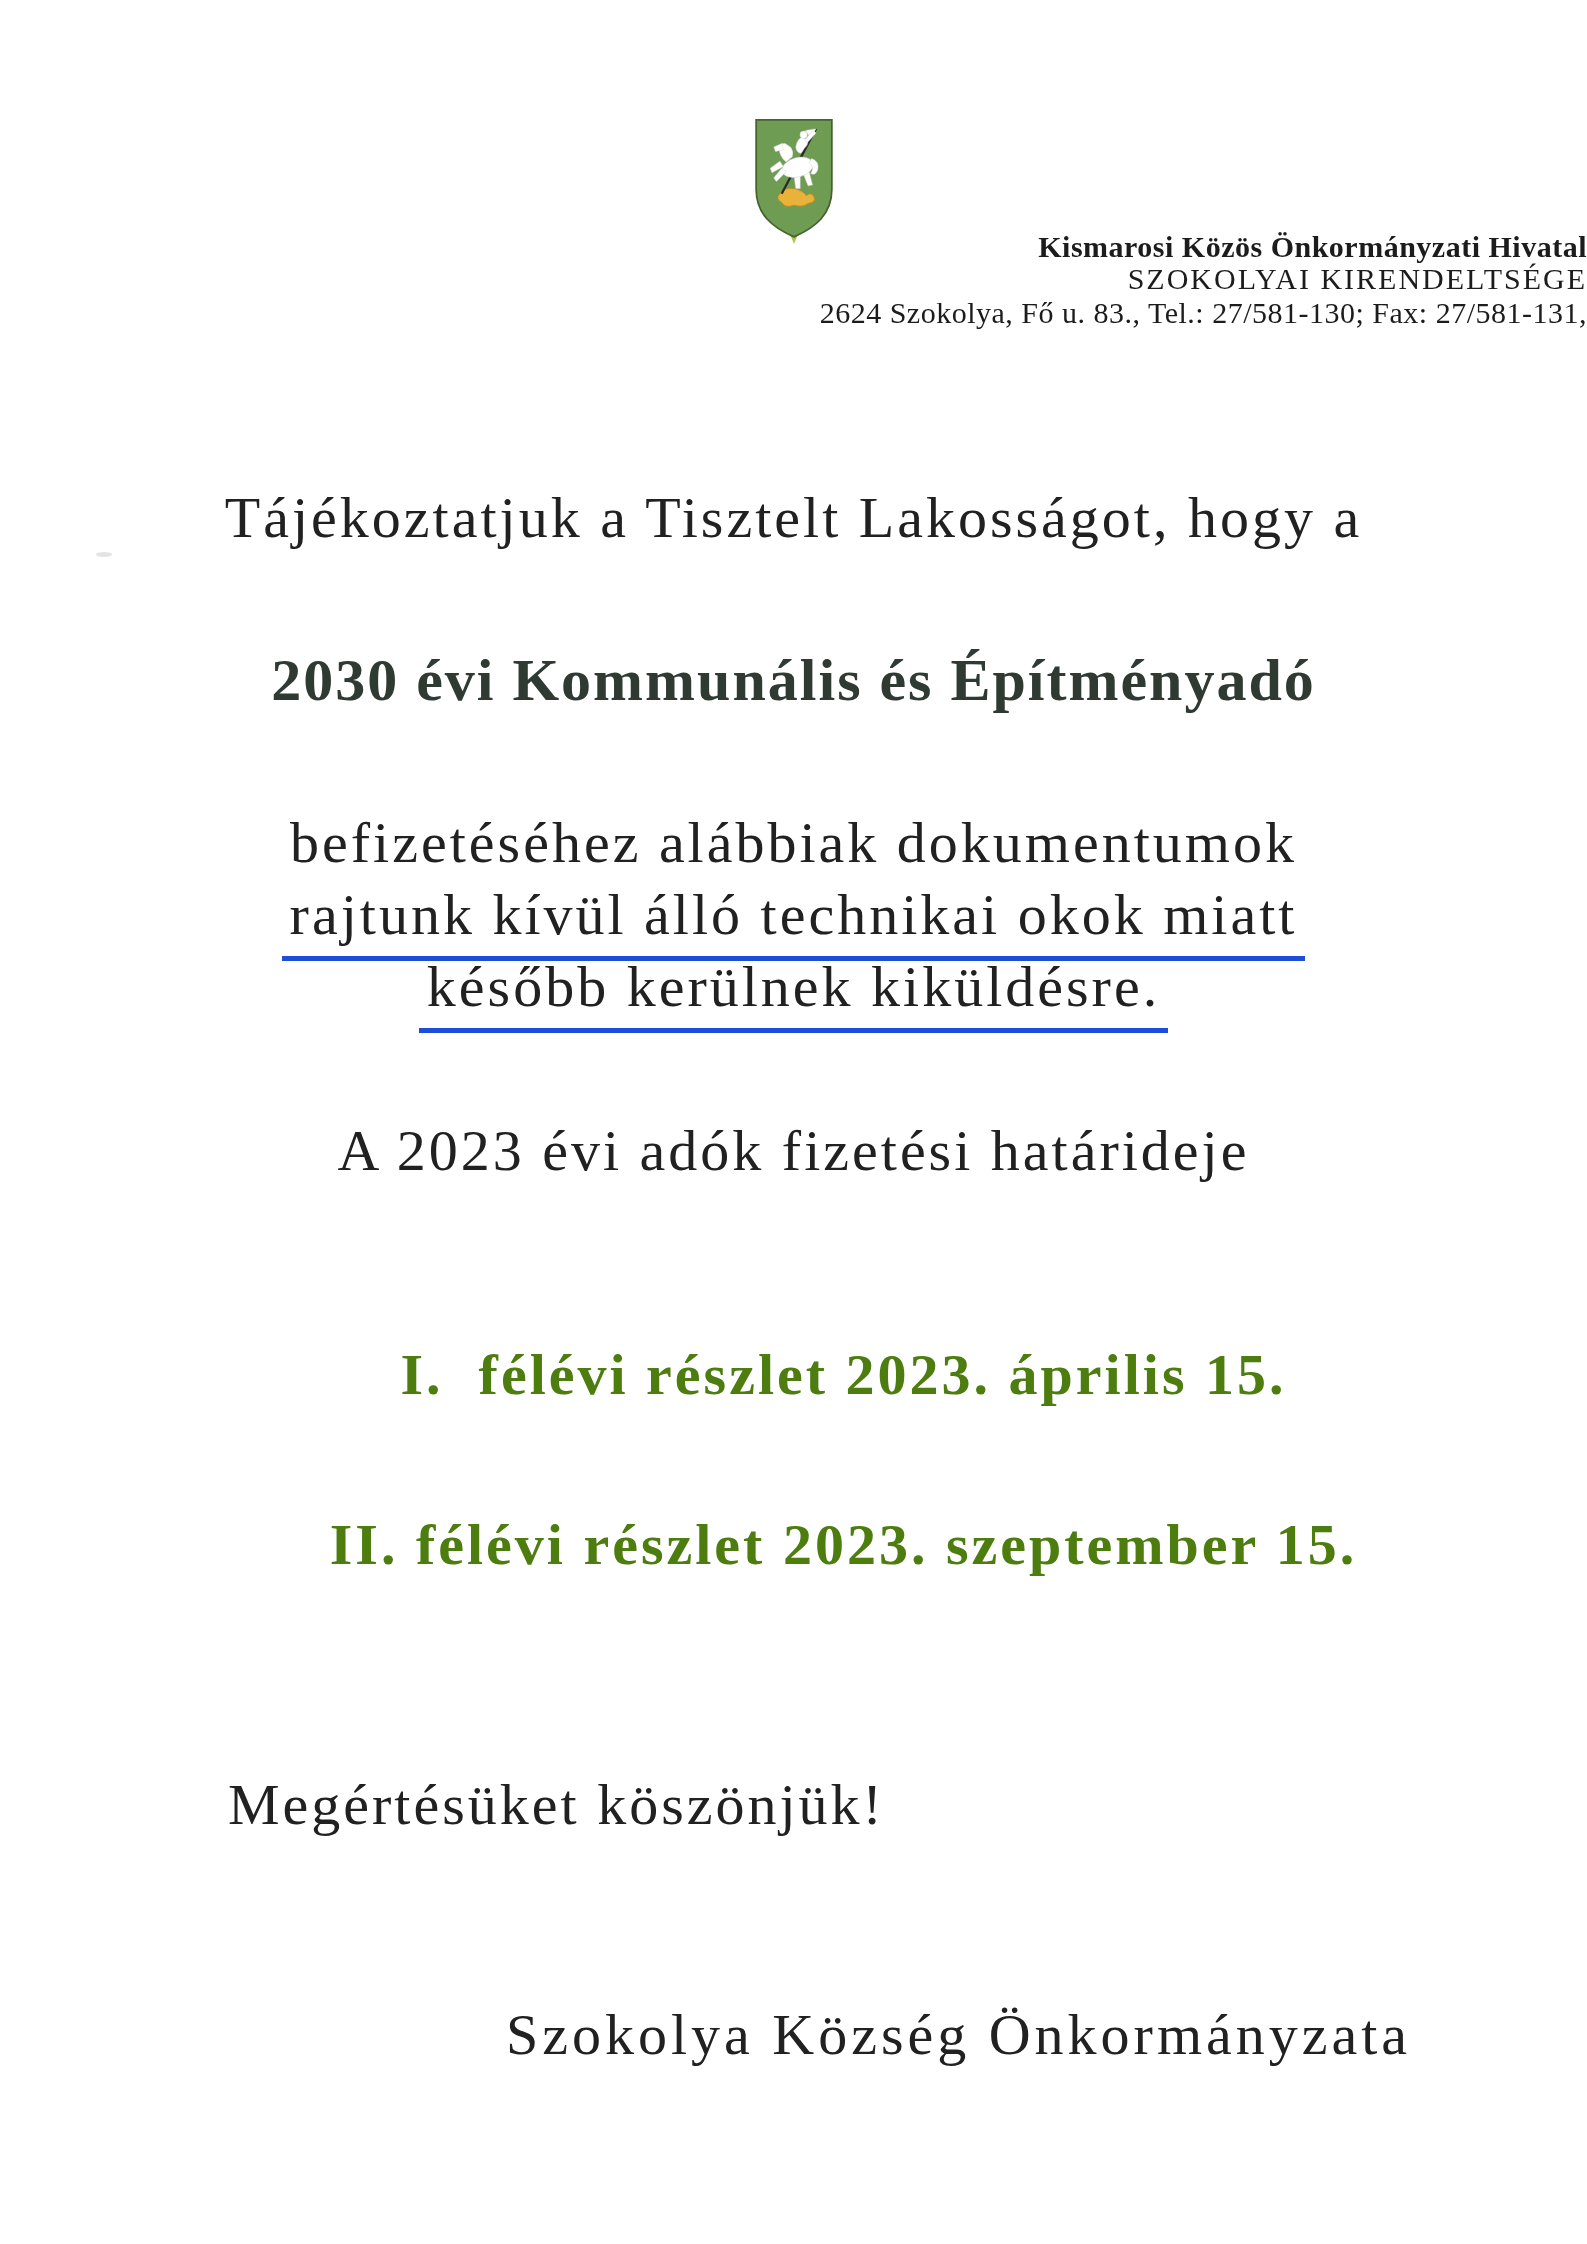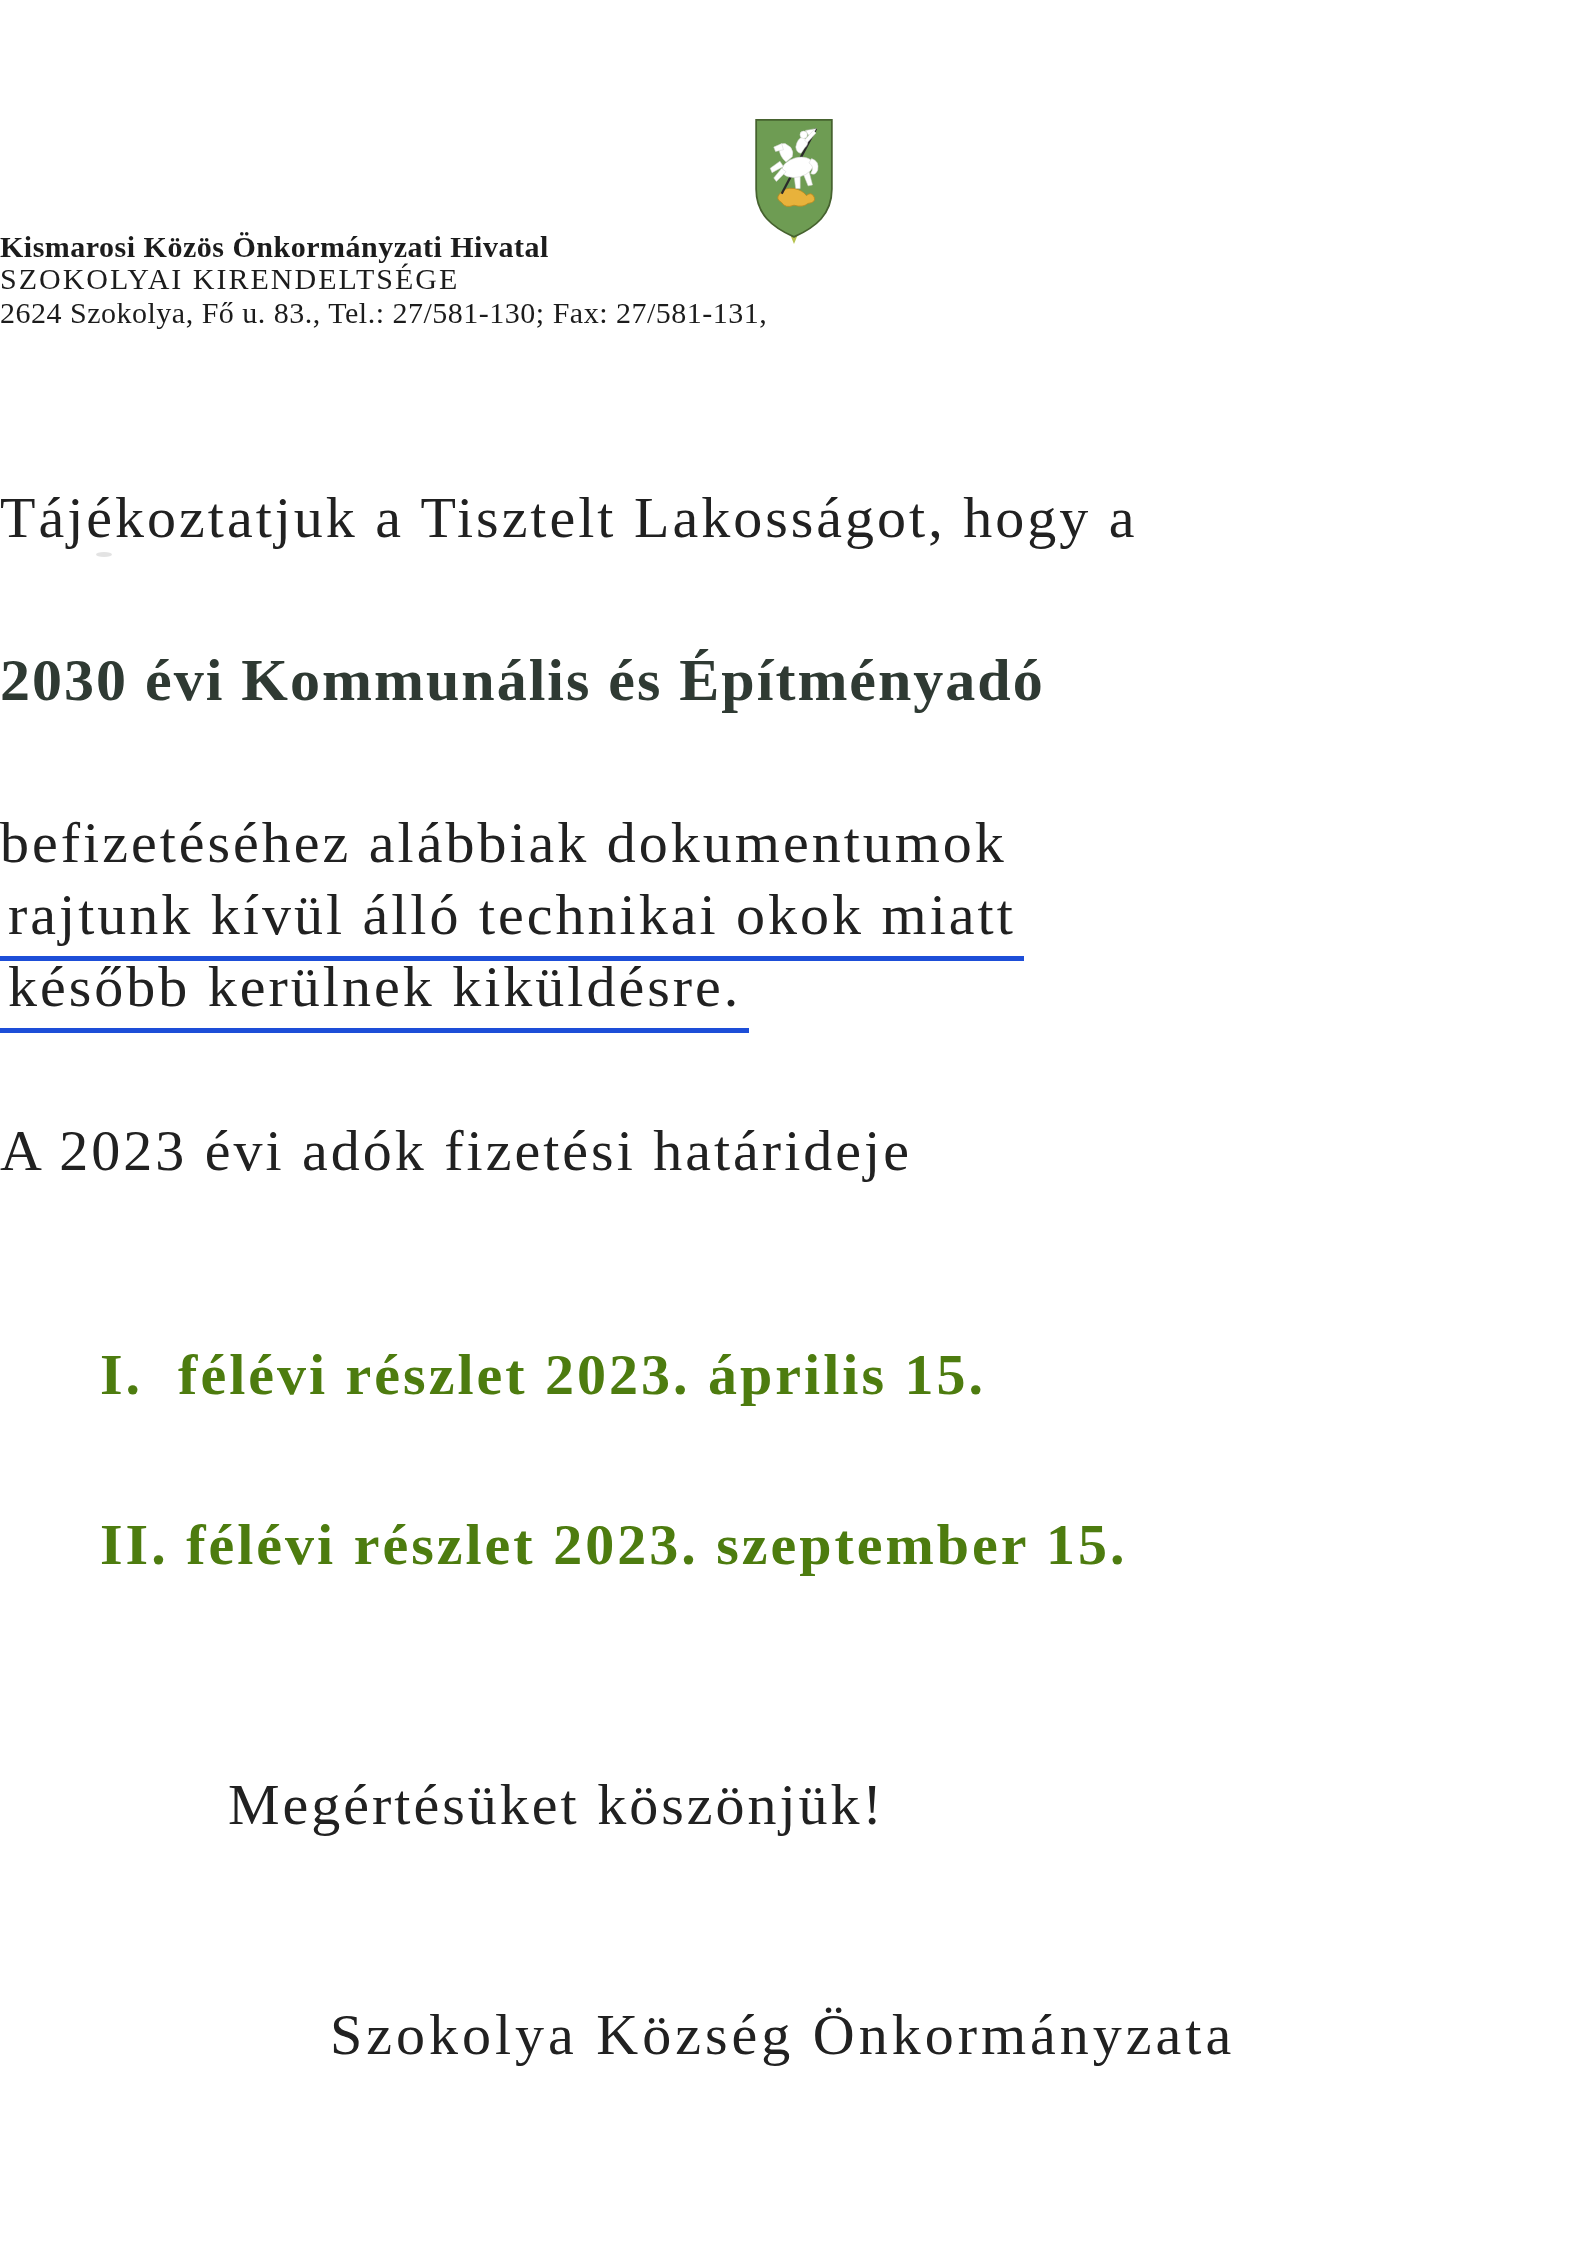--- a/index.html
+++ b/index.html
@@ -7,28 +7,28 @@
     position:relative;
     width:1587px;height:2244px;
     margin:0 auto;
     background:#ffffff;
     overflow:hidden;
     font-family:"Liberation Serif","DejaVu Serif",serif;
     color:#212121;
   }
   .line{
     position:absolute;left:0;right:0;
-    text-align:left;
+    text-align:center;
     font-size:58px;line-height:1.15;
     letter-spacing:3px;
     white-space:nowrap;
   }
   .hdr{
     position:absolute;left:0;right:0;
-    text-align:left;
+    text-align:right;
     font-size:30px;line-height:1.1;
     letter-spacing:0.5px;
     color:#1c1c1c;
     white-space:nowrap;
   }
   .hdr.bold{font-weight:bold;}
   .hdr.caps{letter-spacing:2px;}
   .subject{font-weight:bold;font-size:60px;color:#2f3a33;letter-spacing:2px;}
   .underlined{
     display:inline-block;

